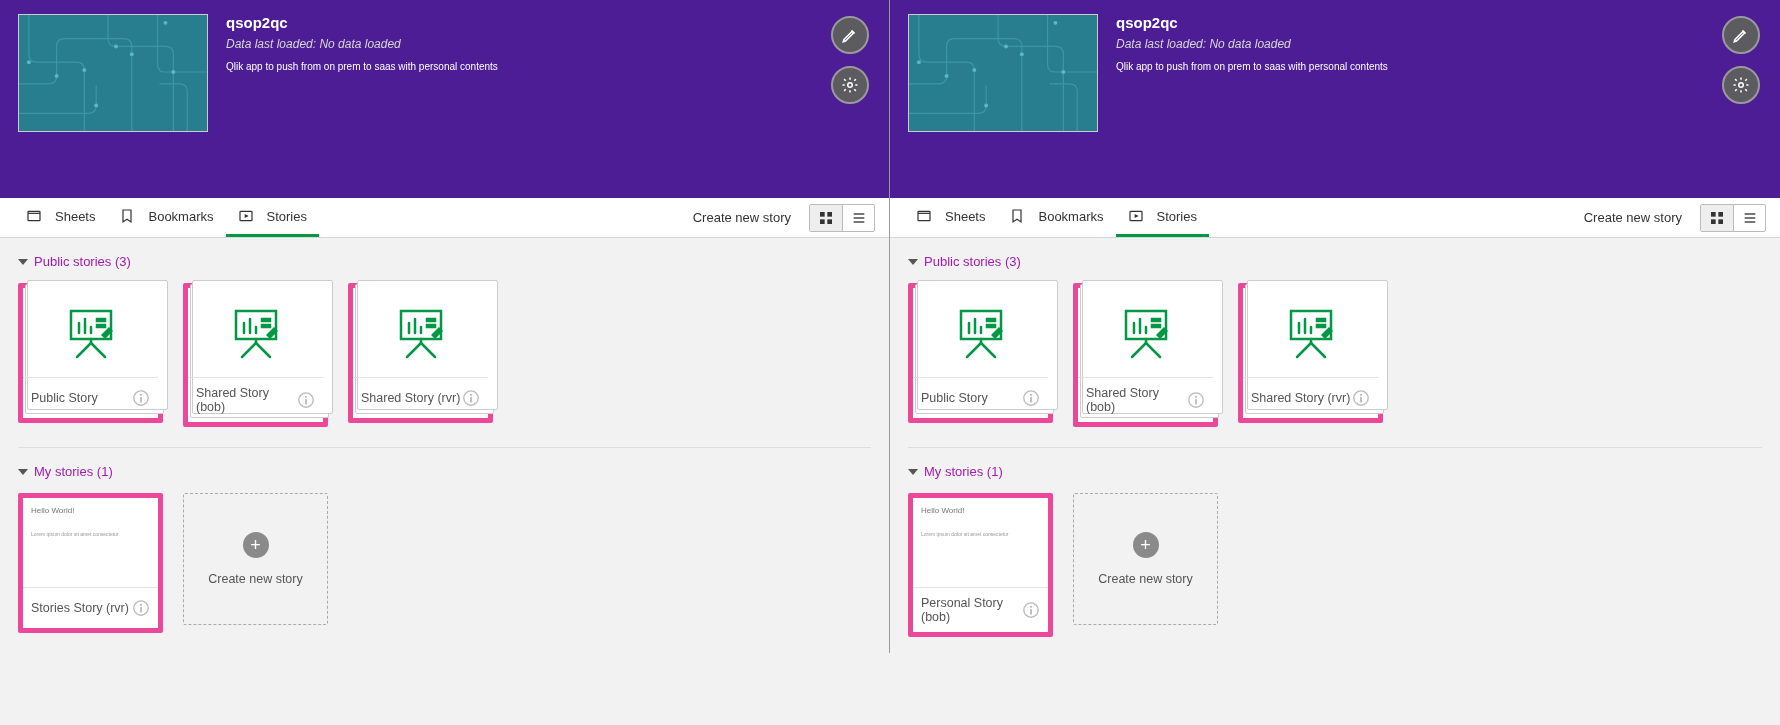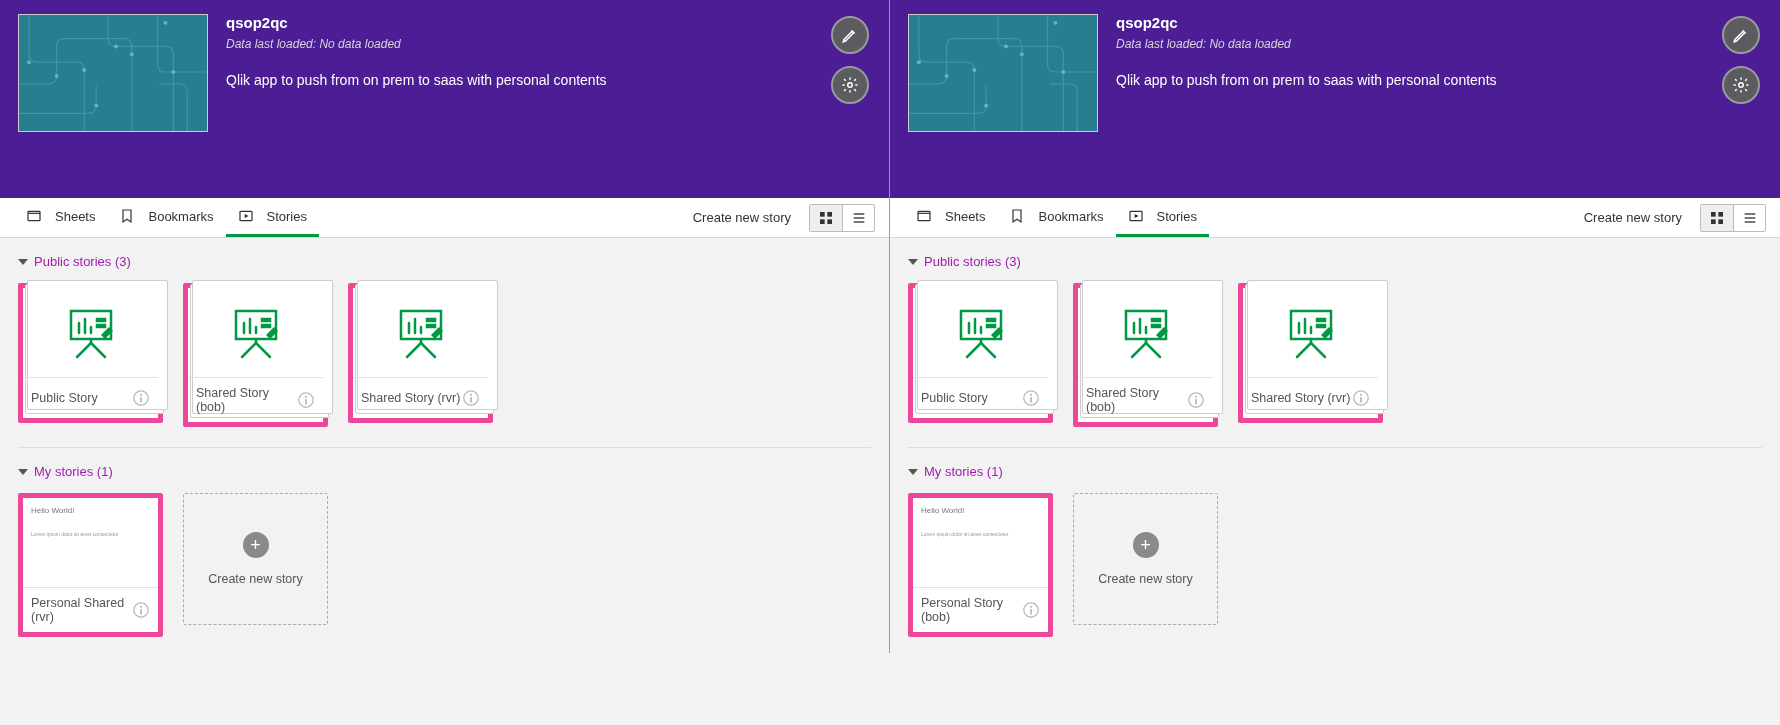--- a/index.html
+++ b/index.html
@@ -36,22 +36,22 @@
     background: #1f7a8c;
     position: relative;
     flex: 0 0 auto;
   }
   .thumb svg { width: 100%; height: 100%; display: block; }
   .meta {
     margin-left: 18px;
     flex: 1;
   }
   .app-title { font-size: 15px; font-weight: 700; margin-bottom: 6px; }
-  .app-sub { font-size: 12px; font-style: italic; color: #d6d6d6; margin-bottom: 21px; }
-  .app-desc { font-size: 14px; color: #fff; }
+  .app-sub { font-size: 12px; font-style: italic; color: #d6d6d6; margin-bottom: 10px; }
+  .app-desc { font-size: 10px; color: #fff; }
   .hdr-actions {
     position: absolute;
     right: 20px;
     top: 16px;
     display: flex;
     flex-direction: column;
     gap: 12px;
   }
   .round-btn {
     width: 38px; height: 38px;
@@ -410,21 +410,21 @@
           <span>My stories (1)</span>
         </div>
         <div class="cards">
           <div class="card">
             <div class="tiny-slide">
               <div class="t1">Hello World!</div>
               <div class="t2">Lorem ipsum dolor sit
 amet consectetur</div>
             </div>
             <div class="card-label">
-              <span>Personal Shared (rvr)</span>
+              <span>Stories Story (rvr)</span>
               <span class="info-icon">
 <svg viewBox="0 0 20 20" width="18" height="18">
   <circle cx="10" cy="10" r="8" fill="none" stroke="#bbb" stroke-width="1.5"></circle>
   <circle cx="10" cy="6.5" r="1.2" fill="#bbb"></circle>
   <rect x="9" y="9" width="2" height="6" fill="#bbb"></rect>
 </svg>
 </span>
             </div>
           </div>
           <div class="card-new">

